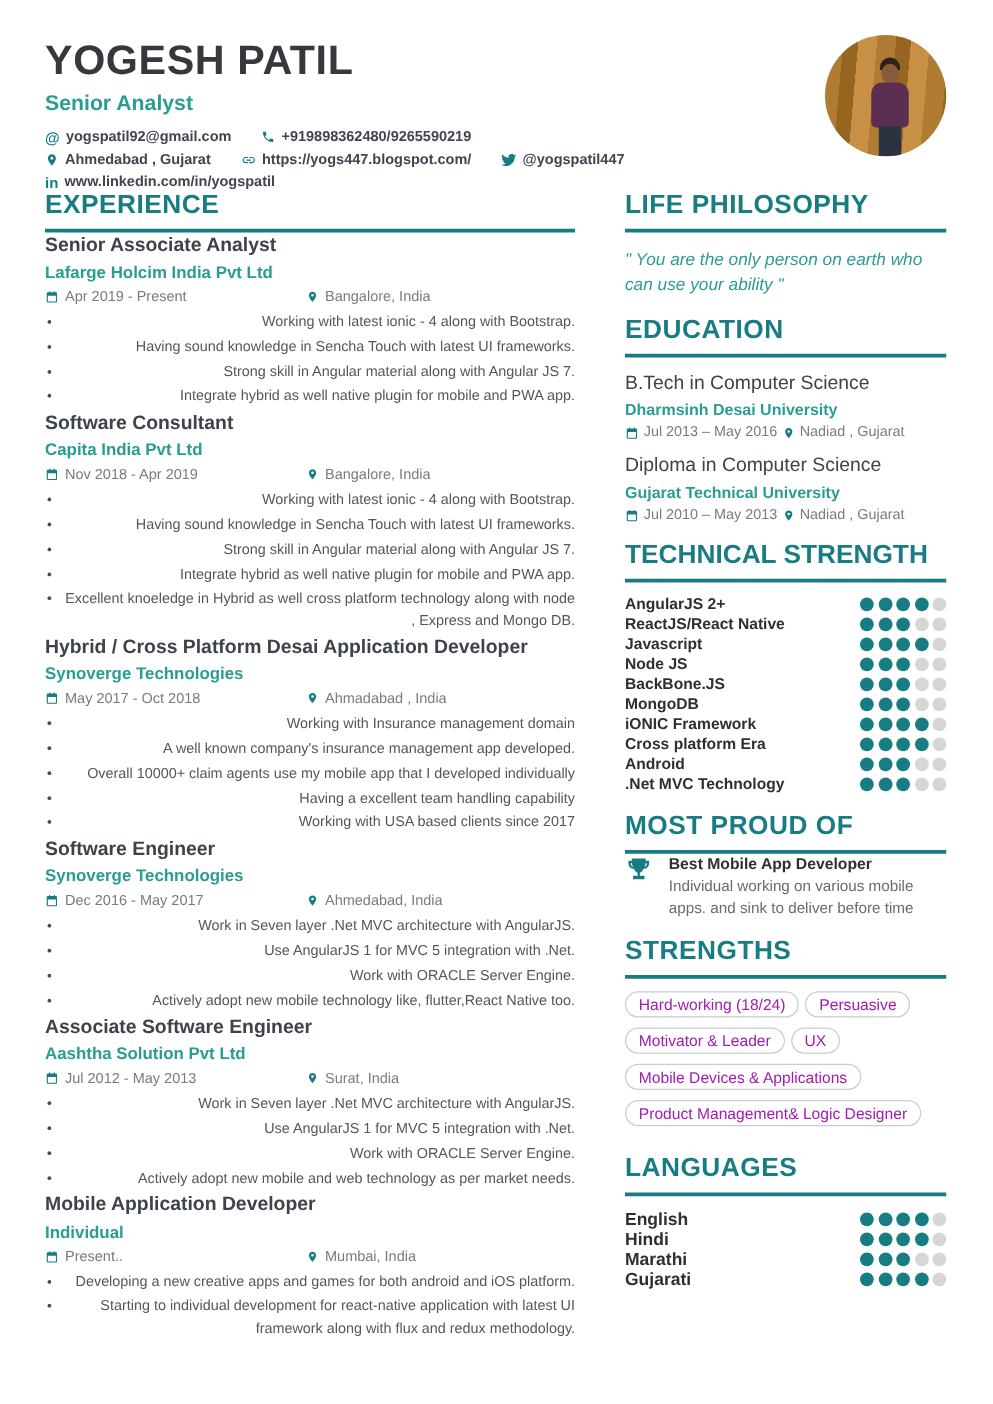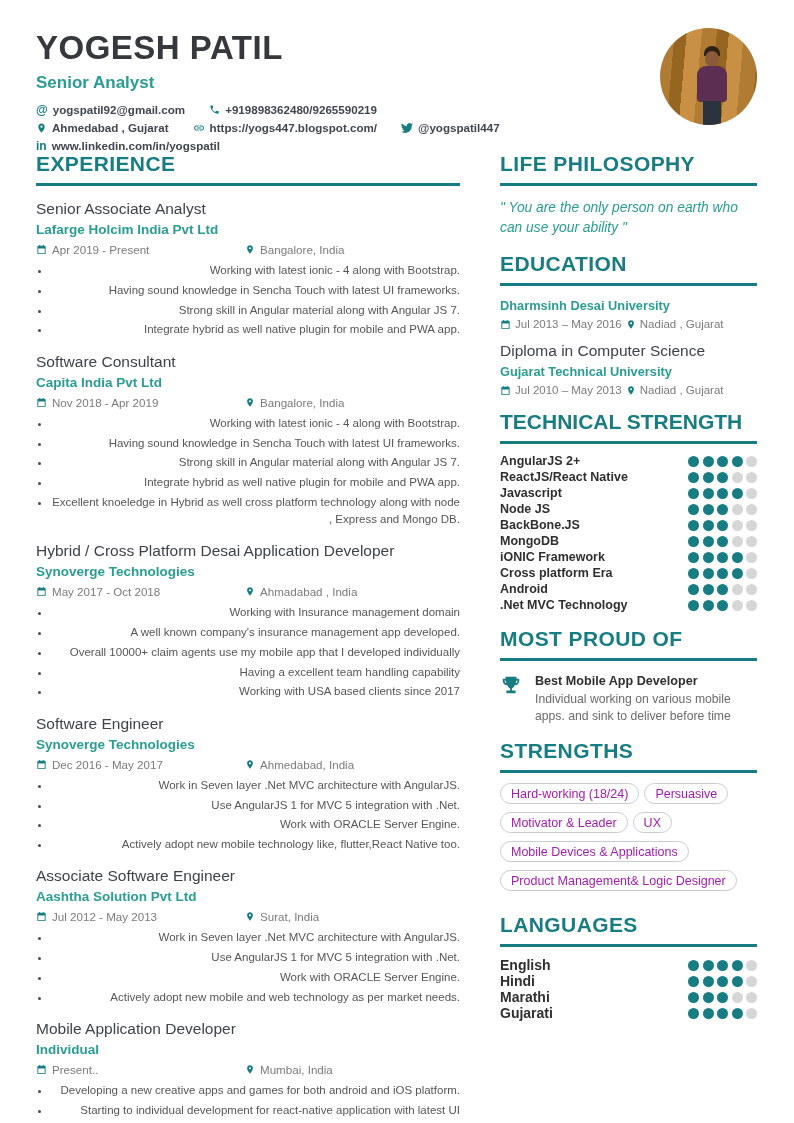--- a/index.html
+++ b/index.html
@@ -36,21 +36,21 @@
 
   
   .col-left{position:absolute;left:36px;top:152px;width:424px;}
   .col-right{position:absolute;left:500px;top:152px;width:257px;}
 
   .sec-h{font-size:21px;font-weight:bold;color:var(--primary);letter-spacing:0.4px;
          padding-bottom:7px;border-bottom:3px solid var(--primary);}
   .sec{margin-bottom:14px;}
 
   
-  .job-title{font-size:15.5px;font-weight:400;color:var(--titletext);margin-top:13px;line-height:1.3;}
+  .job-title{font-size:15.5px;font-weight:700;color:var(--titletext);margin-top:1px;line-height:1.3;}
   .job-company{font-size:13.5px;font-weight:bold;color:var(--accent);margin-top:3px;}
   .job-meta{display:flex;align-items:center;margin-top:6px;font-size:11.6px;color:var(--meta);}
   .m-item{display:flex;align-items:center;gap:5px;}
   .m-date{width:209px;}
   ul.bullets{margin:6px 0 2px;padding-left:15px;font-size:11.5px;color:var(--body);line-height:1.5;text-align:right;}
   ul.bullets li{margin-bottom:2.5px;}
   ul.bullets li::marker{color:#4a4a4a;}
 
   
   .quote{font-size:13.8px;font-style:italic;color:var(--accent);line-height:1.45;margin-top:12px;}
@@ -59,21 +59,21 @@
   .edu-school{font-size:12.8px;font-weight:bold;color:var(--accent);margin-top:4px;}
   .edu-meta{display:flex;align-items:center;gap:4px;margin-top:5px;font-size:11.5px;color:var(--meta);}
 
   .skill-list{margin-top:9px;}
   .skill-row{display:flex;justify-content:space-between;align-items:center;height:16px;}
   .skill-name{font-size:12.5px;font-weight:bold;color:#2f2f2f;white-space:nowrap;}
   .dots{display:flex;gap:3.5px;}
   .dot{width:11px;height:11px;border-radius:50%;background:var(--dotempty);}
   .dot.filled{background:var(--primary);}
 
-  .proud-item{display:flex;gap:11px;margin-top:12px;}
+  .proud-item{display:flex;gap:11px;}
   .proud-icon{flex:0 0 24px;padding-top:2px;}
   .proud-title{font-size:12.6px;font-weight:bold;color:#2f2f2f;line-height:1.35;}
   .proud-desc{font-size:12.2px;color:#6b6b6b;line-height:1.4;margin-top:1px;}
 
   .pills{margin-top:10px;}
   .pill{display:inline-block;border:1px solid var(--pillborder);border-radius:11px;
         padding:2.5px 10px;margin:0 5px 8px 0;font-size:12.5px;color:#a21caf;}
 
   .lang-list{margin-top:10px;}
   .lang-row{display:flex;justify-content:space-between;align-items:center;height:16px;}
@@ -295,20 +295,21 @@
 
     <div class="sec">
       <div class="sec-h">LIFE PHILOSOPHY</div>
       <div class="quote">" You are the only person on earth who can use your ability "</div>
     </div>
 
     <div class="sec">
       <div class="sec-h">EDUCATION</div>
 
       <div class="edu-item">
+        <div class="edu-degree">B.Tech  in Computer Science</div>
         <div class="edu-school">Dharmsinh Desai University</div>
         <div class="edu-meta">
           <svg class="icon-teal" width="11" height="11" viewBox="0 0 24 24">
               <path d="M7 2v2H5a2 2 0 00-2 2v14a2 2 0 002 2h14a2 2 0 002-2V6a2 2 0 00-2-2h-2V2h-2v2H9V2H7zm-2 8h14v10H5V10z"></path>
             </svg>
           <span>Jul 2013 – May 2016</span>
           <svg class="icon-teal" width="10" height="11" viewBox="0 0 24 24">
               <path d="M12 2C8.13 2 5 5.13 5 9c0 5.25 7 13 7 13s7-7.75 7-13c0-3.87-3.13-7-7-7zm0 9.5a2.5 2.5 0 110-5 2.5 2.5 0 010 5z"></path>
             </svg>
           <span>Nadiad , Gujarat</span>

